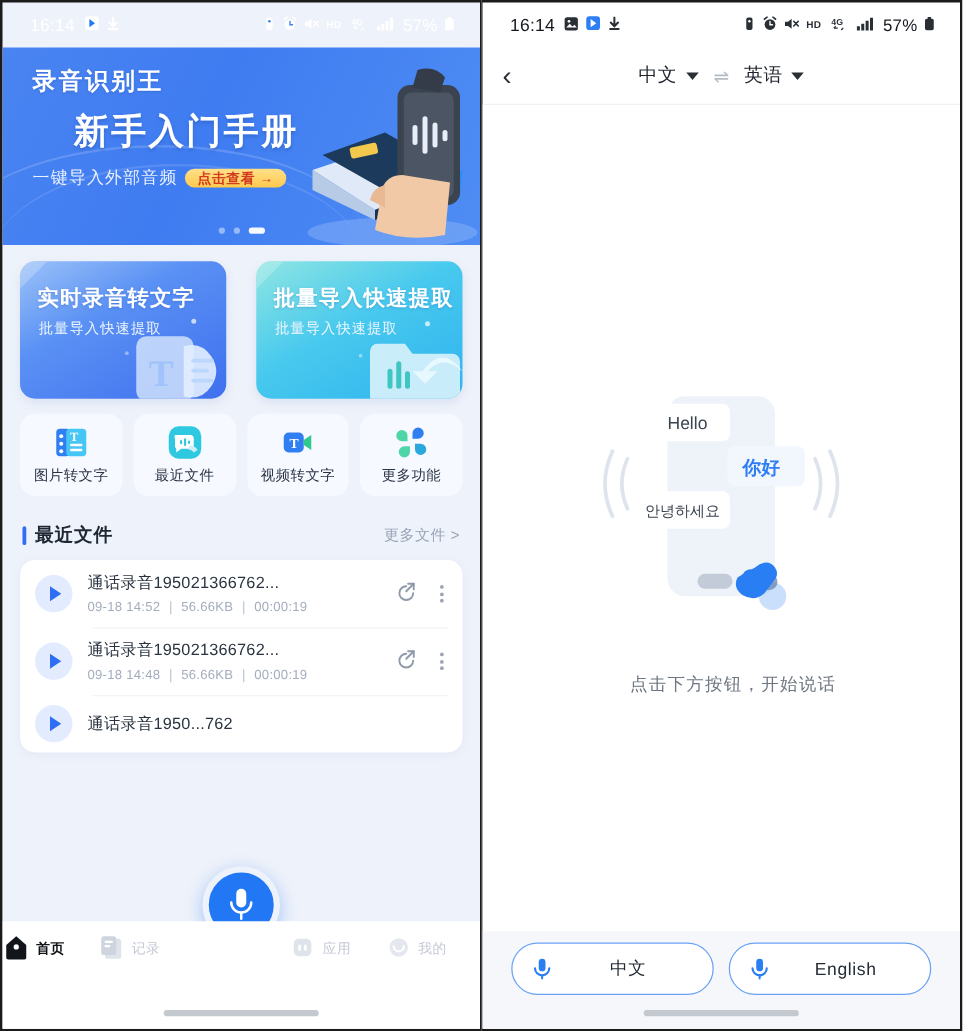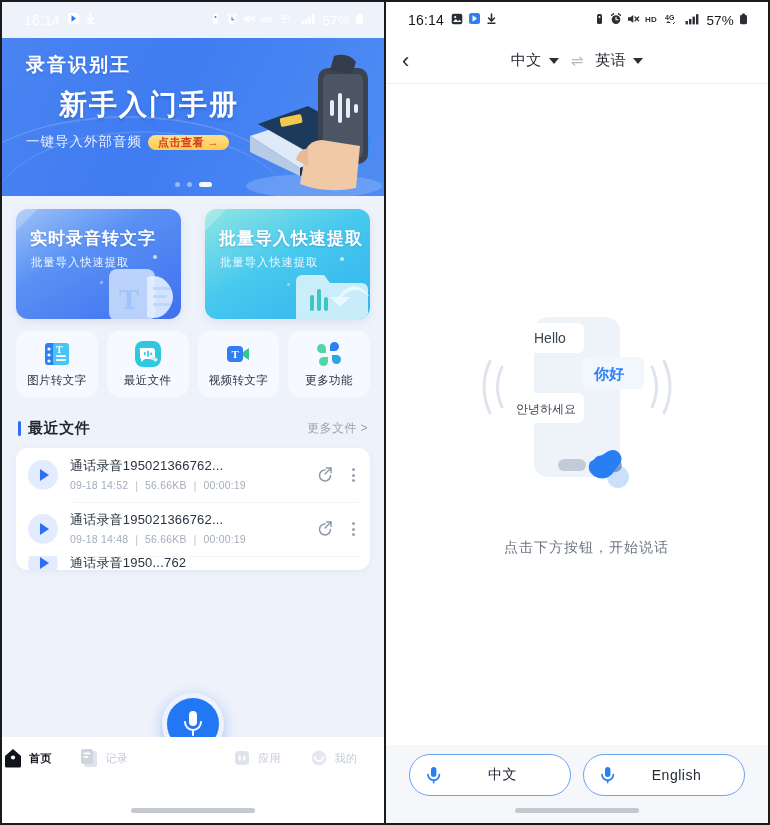--- a/index.html
+++ b/index.html
@@ -397,21 +397,21 @@
                 </svg>
             </span>
             <span class="dots3">
                 <i></i>
                 <i></i>
                 <i></i>
               </span>
           </div>
         </div>
 
-        <div class="filerow" style="height:14px;overflow:hidden">
+        <div class="filerow" style="height:46px;overflow:hidden">
           <div class="play">
               <span></span>
             </div>
           <div class="fmeta">
             <div class="fname">通话录音1950...762</div>
           </div>
         </div>
       </div>
 
       <div class="fab">

